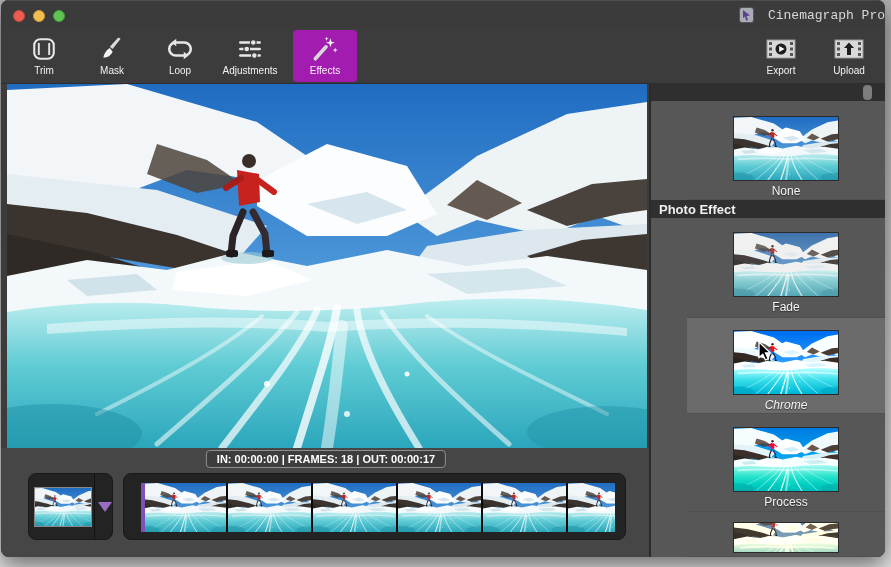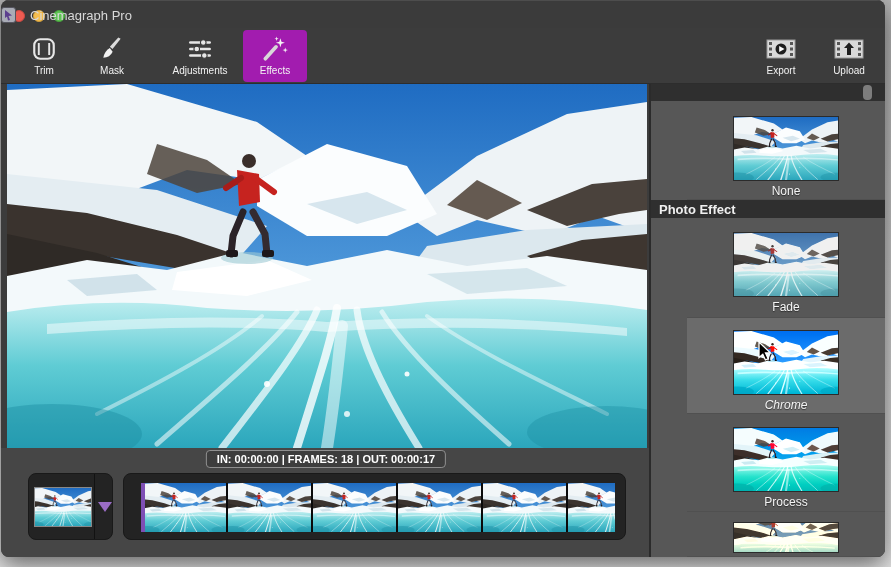--- a/index.html
+++ b/index.html
@@ -12,21 +12,21 @@
   
   .titlebar{position:absolute;left:0;top:0;width:100%;height:28px;background:#3b3b3b;
     border-top:1px solid #4d4d4d;}
   .lights{position:absolute;left:12px;top:9px;display:flex;gap:8px;}
   .light{width:12px;height:12px;border-radius:50%;}
   .light.red{background:#ee5b51;border:1px solid #c94942;}
   .light.yellow{background:#f5bd4e;border:1px solid #cf9d3c;}
   .light.green{background:#5fc locatie454;} 
   .light.green{background:#5fc454;border:1px solid #47a33c;}
   .titlewrap{position:absolute;left:0;top:0;width:100%;height:28px;display:flex;
-    align-items:center;justify-content:flex-start;gap:14px;}
+    align-items:center;justify-content:flex-end;gap:14px;font-family:Liberation Mono, monospace;}
   .apptitle{color:#d8d8d8;font-size:13px;}
   
   .toolbar{position:absolute;left:0;top:28px;width:100%;height:56px;background:#3c3c3c;
     border-bottom:1px solid #2d2d2d;}
   .tools-left{position:absolute;left:18px;top:2px;height:52px;display:flex;align-items:stretch;}
   .tools-right{position:absolute;right:8px;top:2px;height:52px;display:flex;gap:12px;}
   .tool{display:flex;flex-direction:column;align-items:center;justify-content:flex-end;
     padding:4px 0 6px 0;border-radius:4px;cursor:default;}
   .tool .ticon{height:30px;display:flex;align-items:center;justify-content:center;}
   .tool .tlabel{font-size:10px;color:#f2f2f2;margin-top:2px;line-height:10px;}
@@ -189,20 +189,30 @@
       <div class="tool w50">
         <div class="ticon">
           <svg width="26" height="26" viewBox="0 0 24 24">
             <path d="M20,2.5 L12.5,12 L10,10 L17.8,1.3 Z" fill="#dcdcdc"></path>
             <path d="M10,11 Q5,14 4,20 Q10,20 12.6,14.5 Z" fill="#f2f2f2"></path>
           </svg>
         </div>
         <div class="tlabel">Mask</div>
       </div>
       <div class="gap18"></div>
+      <div class="tool w50">
+        <div class="ticon">
+          <svg width="28" height="26" viewBox="0 0 26 24">
+            <path d="M8,6 H17 A6,6 0 0 1 17,18 H9 A6,6 0 0 1 9,6" fill="none" stroke="#e6e6e6" stroke-width="2.4"></path>
+            <path d="M9.5,2.5 L5,6 L9.5,9.5 Z" fill="#e6e6e6"></path>
+            <path d="M16.5,14.5 L21,18 L16.5,21.5 Z" fill="#e6e6e6"></path>
+          </svg>
+        </div>
+        <div class="tlabel">Loop</div>
+      </div>
       <div class="gap8"></div>
       <div class="tool w74">
         <div class="ticon">
           <svg width="28" height="26" viewBox="0 0 24 24">
             <g stroke="#e6e6e6" stroke-width="2.2" stroke-linecap="round">
               <line x1="3" y1="6" x2="21" y2="6"></line>
                 <line x1="3" y1="12" x2="21" y2="12"></line>
                 <line x1="3" y1="18" x2="21" y2="18"></line>
             </g>
             <circle cx="15" cy="6" r="2.6" fill="#e6e6e6" stroke="#3c3c3c" stroke-width="1"></circle>

